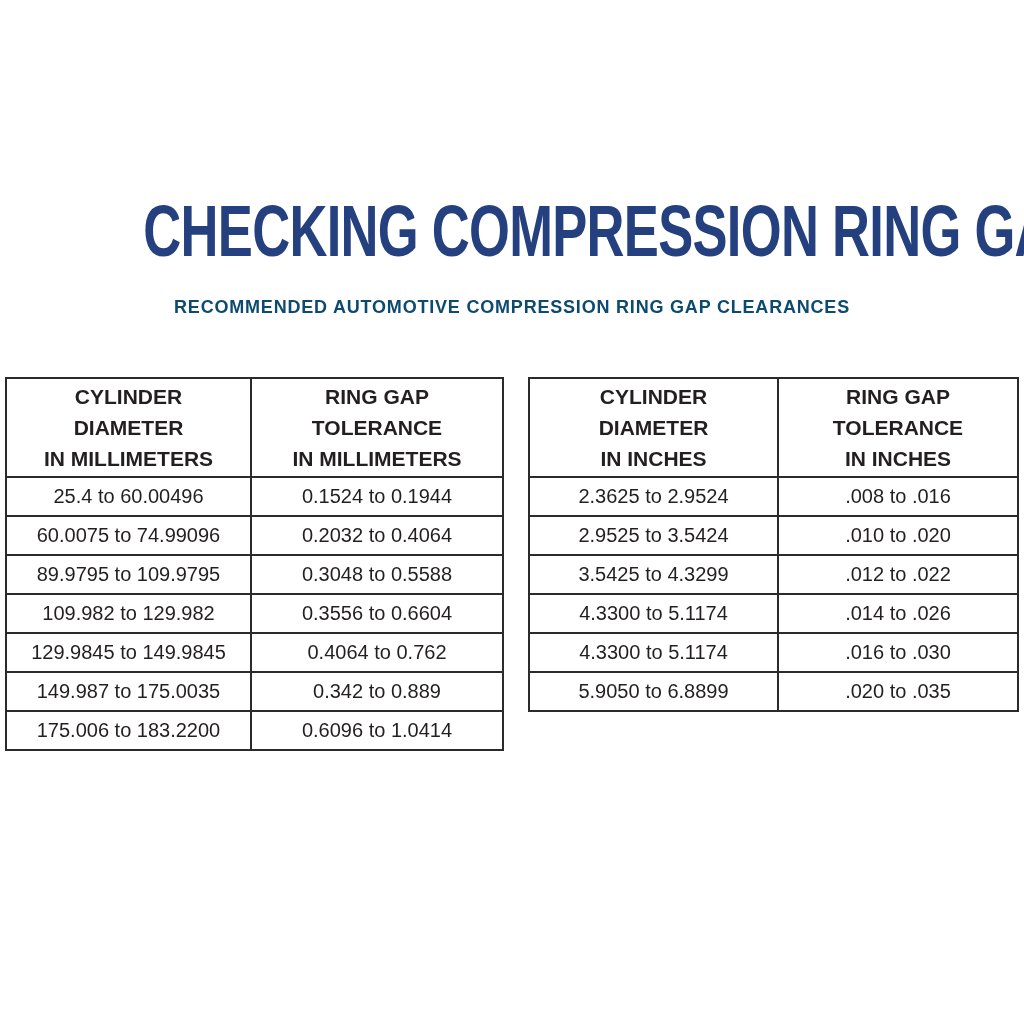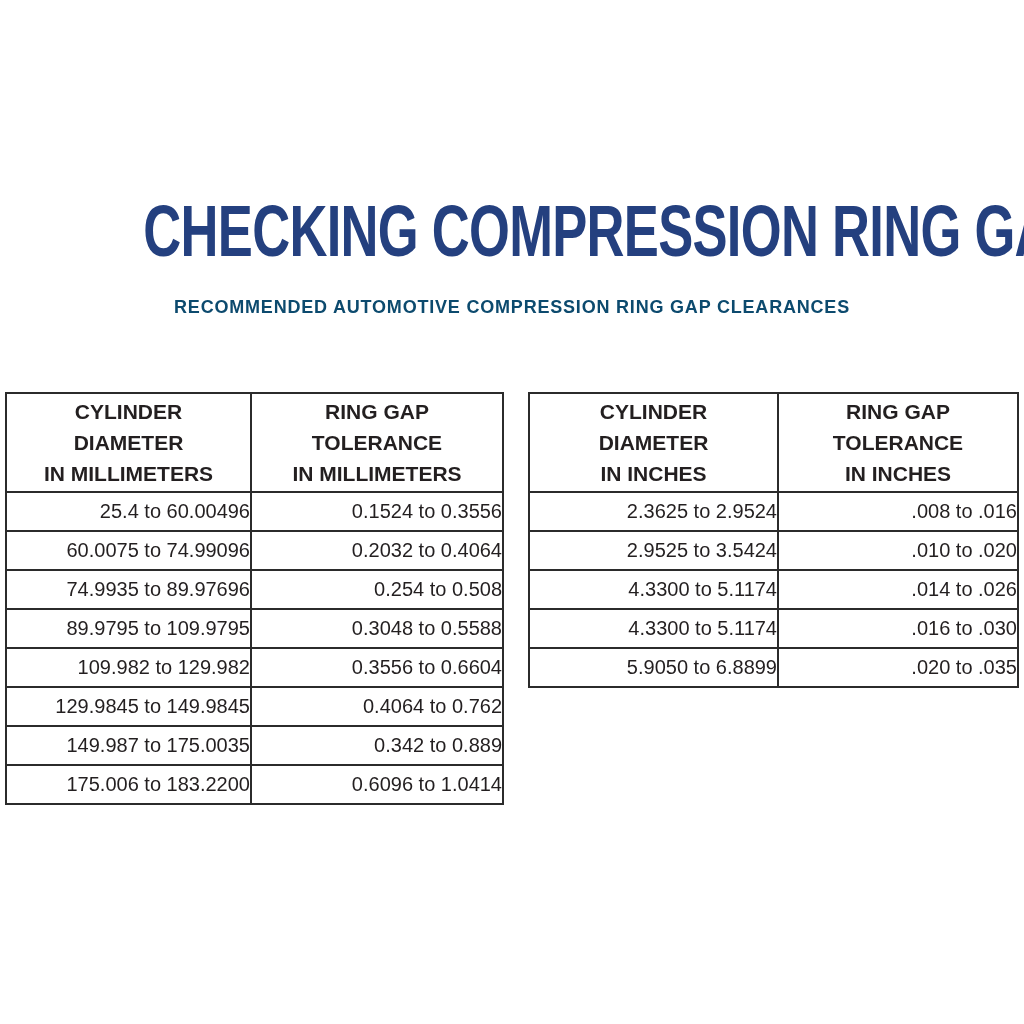--- a/index.html
+++ b/index.html
@@ -27,21 +27,21 @@
     top:297px; left:0; width:1024px;
     text-align:center;
     white-space:nowrap;
     font-size:18px;
     font-weight:bold;
     letter-spacing:0.8px;
     color:#0c4a6e;
   }
   .spec-table {
     position:absolute;
-    top:392px;
+    top:377px;
     border-collapse:collapse;
     table-layout:fixed;
     background:#ffffff;
   }
   .spec-table.t-mm { left:5px;   width:499px; }
   .spec-table.t-in { left:528px; width:491px; }
   .spec-table th, .spec-table td {
     border:2px solid #2b2b2b;
     text-align:center;
     vertical-align:middle;
@@ -53,21 +53,20 @@
     height:97px;
     font-size:21px;
     font-weight:bold;
     line-height:31px;
   }
   .spec-table th .hdr-lines { white-space:pre-line; display:block; }
   .spec-table td {
     height:37px;
     font-size:20px;
     font-weight:normal;
-    text-align:right;
   }
   .t-mm .c1 { width:243px; }
   .t-in .c1 { width:247px; }
 </style>
 </head>
 <body>
 
 <div class="page-title">CHECKING COMPRESSION RING GAPS</div>
 <div class="page-subtitle">RECOMMENDED AUTOMOTIVE COMPRESSION RING GAP CLEARANCES</div>
 
@@ -80,29 +79,25 @@
 IN MILLIMETERS</span>
         </th>
     <th>
           <span class="hdr-lines">RING GAP
 TOLERANCE
 IN MILLIMETERS</span>
         </th>
   </tr>
   <tr>
     <td>25.4 to 60.00496</td>
-    <td>0.1524 to 0.3556</td>
+    <td>0.1524 to 0.1944</td>
   </tr>
   <tr>
     <td>60.0075 to 74.99096</td>
     <td>0.2032 to 0.4064</td>
-  </tr>
-  <tr>
-    <td>74.9935 to 89.97696</td>
-    <td>0.254 to 0.508</td>
   </tr>
   <tr>
     <td>89.9795 to 109.9795</td>
     <td>0.3048 to 0.5588</td>
   </tr>
   <tr>
     <td>109.982 to 129.982</td>
     <td>0.3556 to 0.6604</td>
   </tr>
   <tr>
@@ -136,20 +131,24 @@
   </tr>
   <tr>
     <td>2.3625 to 2.9524</td>
     <td>.008 to .016</td>
   </tr>
   <tr>
     <td>2.9525 to 3.5424</td>
     <td>.010 to .020</td>
   </tr>
   <tr>
+    <td>3.5425 to 4.3299</td>
+    <td>.012 to .022</td>
+  </tr>
+  <tr>
     <td>4.3300 to 5.1174</td>
     <td>.014 to .026</td>
   </tr>
   <tr>
     <td>4.3300 to 5.1174</td>
     <td>.016 to .030</td>
   </tr>
   <tr>
     <td>5.9050 to 6.8899</td>
     <td>.020 to .035</td>

